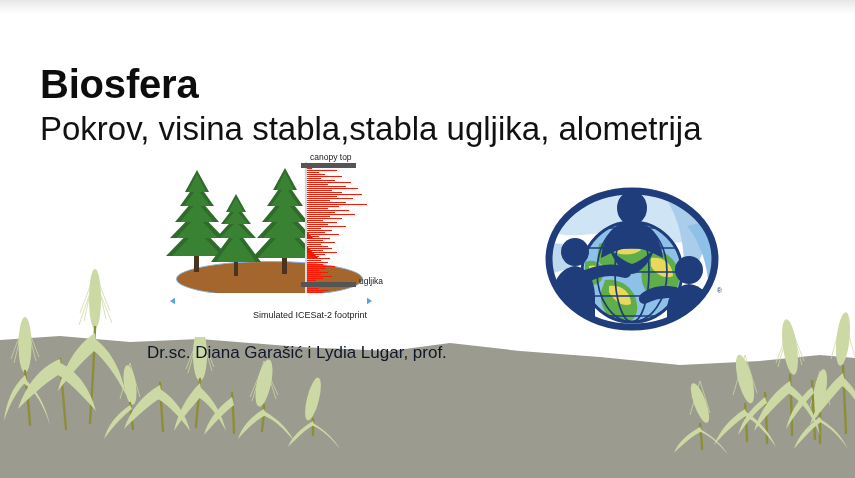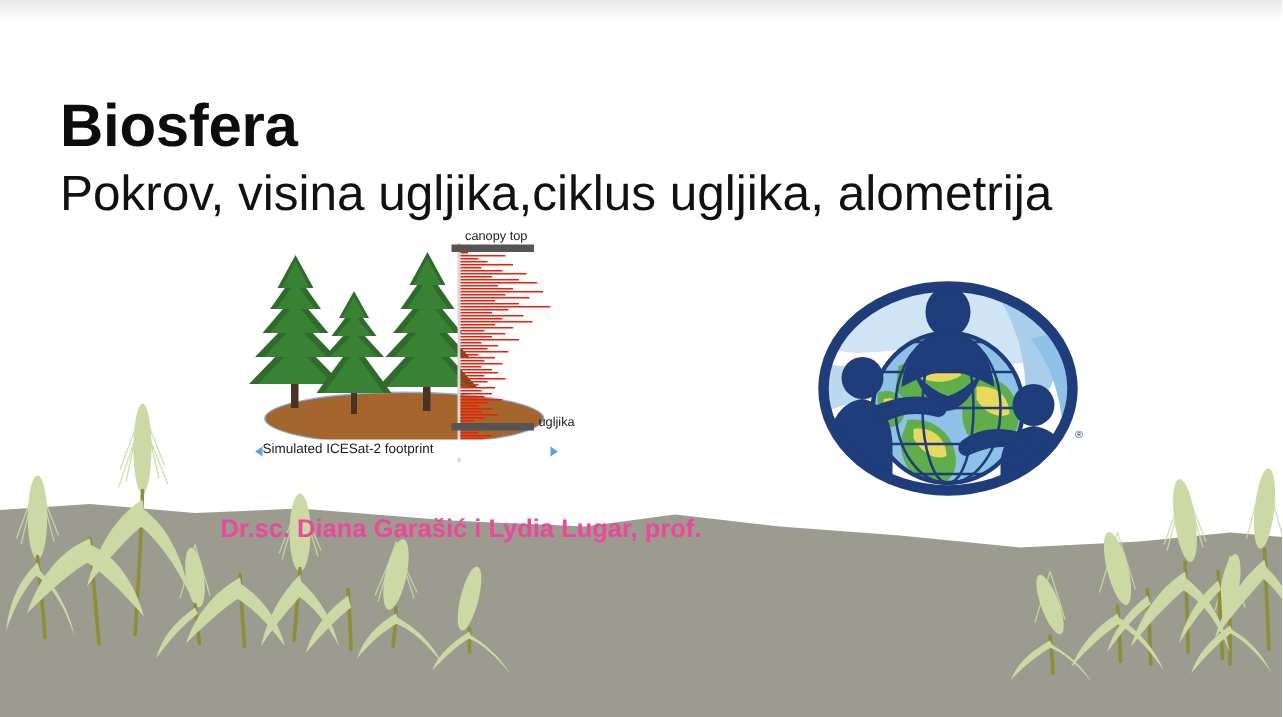--- a/index.html
+++ b/index.html
@@ -45,23 +45,22 @@
     font-weight: normal;
     color: #111111;
     line-height: 1.0;
     white-space: nowrap;
   }
   .byline {
     position: absolute;
     left: 147px;
     top: 343px;
     font-size: 17px;
-    color: #ec4899;
+    color: #0f172a;
     white-space: nowrap;
-    font-weight: bold;
   }
 
   
   .icesat {
     position: absolute;
     left: 158px;
     top: 156px;
     width: 225px;
     height: 152px;
   }
@@ -136,25 +135,25 @@
     width: 0; height: 0;
     border-top: 4px solid transparent;
     border-bottom: 4px solid transparent;
   }
   .footprint-line::before { left: -5px;  border-right: 6px solid #58a6dd; }
   .footprint-line::after  { right: -5px; border-left: 6px solid #58a6dd; }
   .footprint-label {
     position: absolute;
     left: 0; top: 0;
     width: 192px;
-    text-align: left;
+    text-align: right;
     font-size: 9px;
     color: #1a1a1a;
     background: #ffffff;
-    padding: 1px 0;
+    padding: 17px 0;
   }
 
   
   .globe-logo {
     position: absolute;
     left: 537px;
     top: 186px;
     width: 190px;
     height: 146px;
   }
@@ -274,21 +273,21 @@
           <path d="M820,154 C806,164 798,174 794,186 C804,174 814,164 822,158 Z"></path>
           <path d="M820,156 C834,164 842,174 848,186 C840,174 830,164 818,158 Z"></path>
           <path d="M765,134 C750,146 742,158 738,172 C748,158 758,146 767,140 Z"></path>
           <path d="M812,124 C798,136 790,150 786,166 C796,150 806,138 814,130 Z"></path>
         </g>
       </g>
     </svg>
   </div>
 
   <div class="title">Biosfera</div>
-  <div class="subtitle">Pokrov, visina ugljika,ciklus ugljika, alometrija</div>
+  <div class="subtitle">Pokrov, visina stabla,stabla ugljika, alometrija</div>
   <div class="byline">Dr.sc. Diana Garašić i Lydia Lugar, prof.</div>
 
   <div class="icesat">
 
     <div class="ground-ellipse"></div>
 
     <div class="tree" style="left:6px; top:14px;">
       <svg width="66" height="104" viewBox="0 0 66 104" xmlns="http://www.w3.org/2000/svg">
         <rect x="30" y="78" width="5" height="24" fill="#4a3320"></rect>
         <g fill="#2f6b2a">

